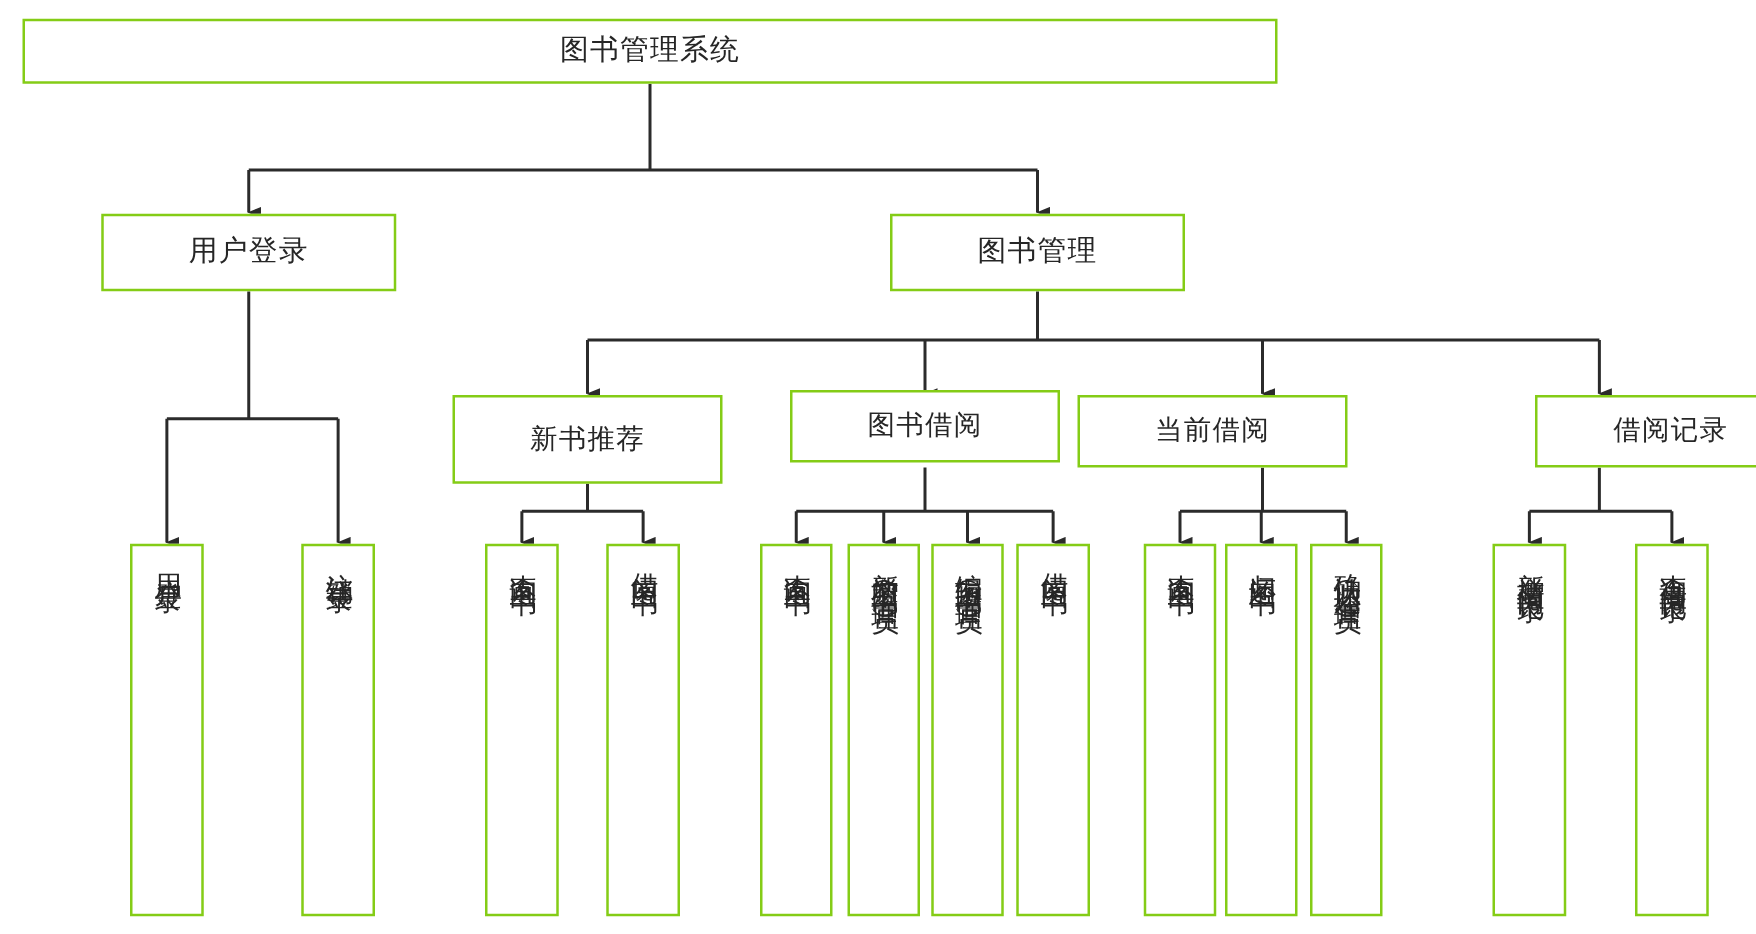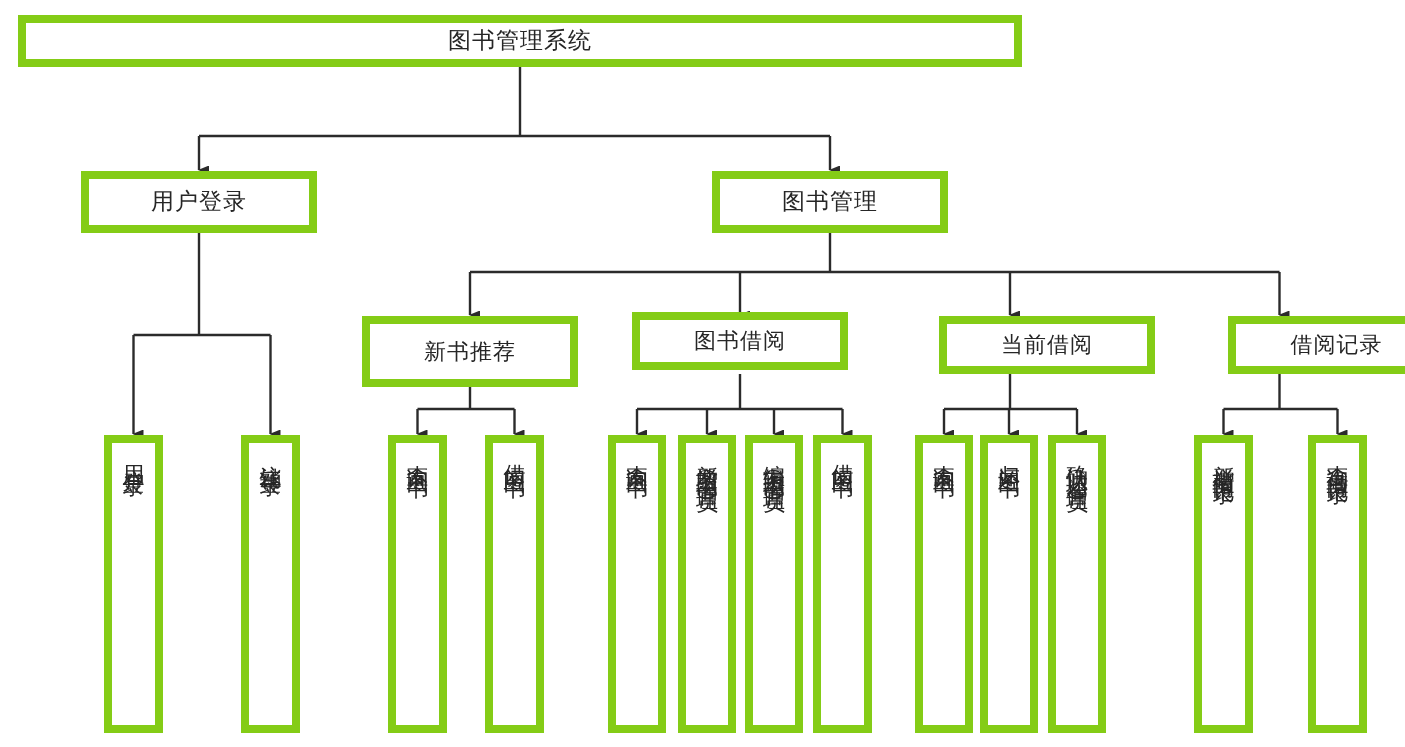--- a/index.html
+++ b/index.html
@@ -23,21 +23,21 @@
     position: absolute;
     left: 0;
     top: 0;
     width: 1405px;
     height: 747px;
     pointer-events: none;
   }
   .node {
     position: absolute;
     box-sizing: border-box;
-    border: 8px solid #84cc16;
+    border: 2px solid #84cc16;
     background: #ffffff;
     display: flex;
     align-items: center;
     justify-content: center;
     color: #262626;
   }
   .node .label {
     font-size: 22px;
     line-height: 1.18;
     letter-spacing: 1px;
@@ -128,21 +128,21 @@
       </div>
       <div class="node level-1" style="left: 712px; top: 171px; width: 236px; height: 62px;">
         <span class="label">图书管理</span>
       </div>
       <div class="node level-2" style="left: 362px; top: 316px; width: 216px; height: 71px;">
         <span class="label">新书推荐</span>
       </div>
       <div class="node level-2" style="left: 632px; top: 312px; width: 216px; height: 58px;">
         <span class="label">图书借阅</span>
       </div>
-      <div class="node level-2" style="left: 939px; top: 316px; width: 216px; height: 58px;">
+      <div class="node level-2" style="left: 862px; top: 316px; width: 216px; height: 58px;">
         <span class="label">当前借阅</span>
       </div>
       <div class="node level-2" style="left: 1228px; top: 316px; width: 217px; height: 58px;">
         <span class="label">借阅记录</span>
       </div>
       <div class="node level-3 vertical" style="left: 104px; top: 435px; width: 59px; height: 298px;">
         <span class="label">用户登录</span>
       </div>
       <div class="node level-3 vertical" style="left: 241px; top: 435px; width: 59px; height: 298px;">
         <span class="label">注销登录</span>

